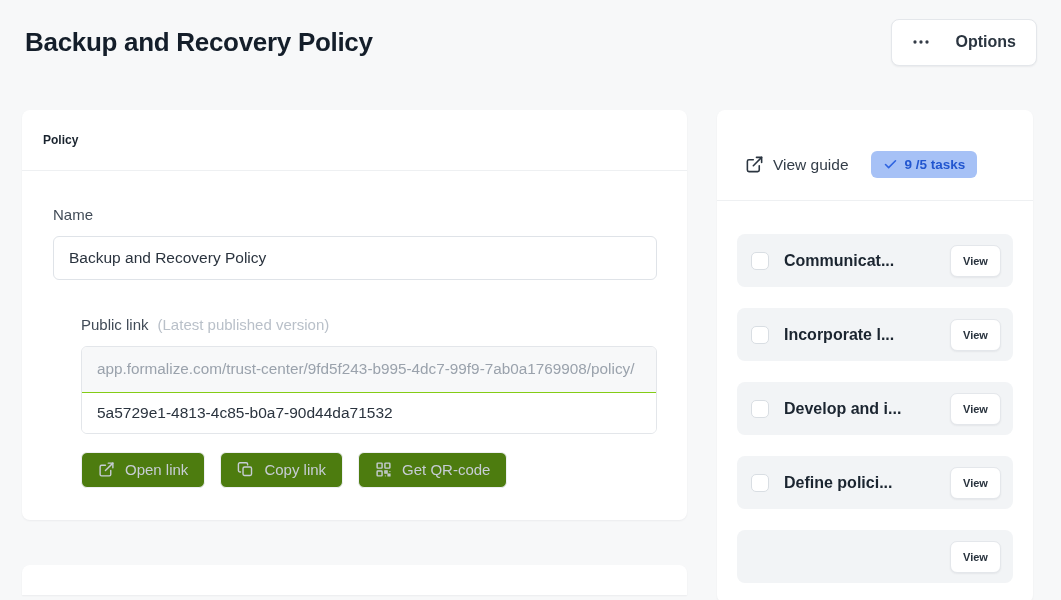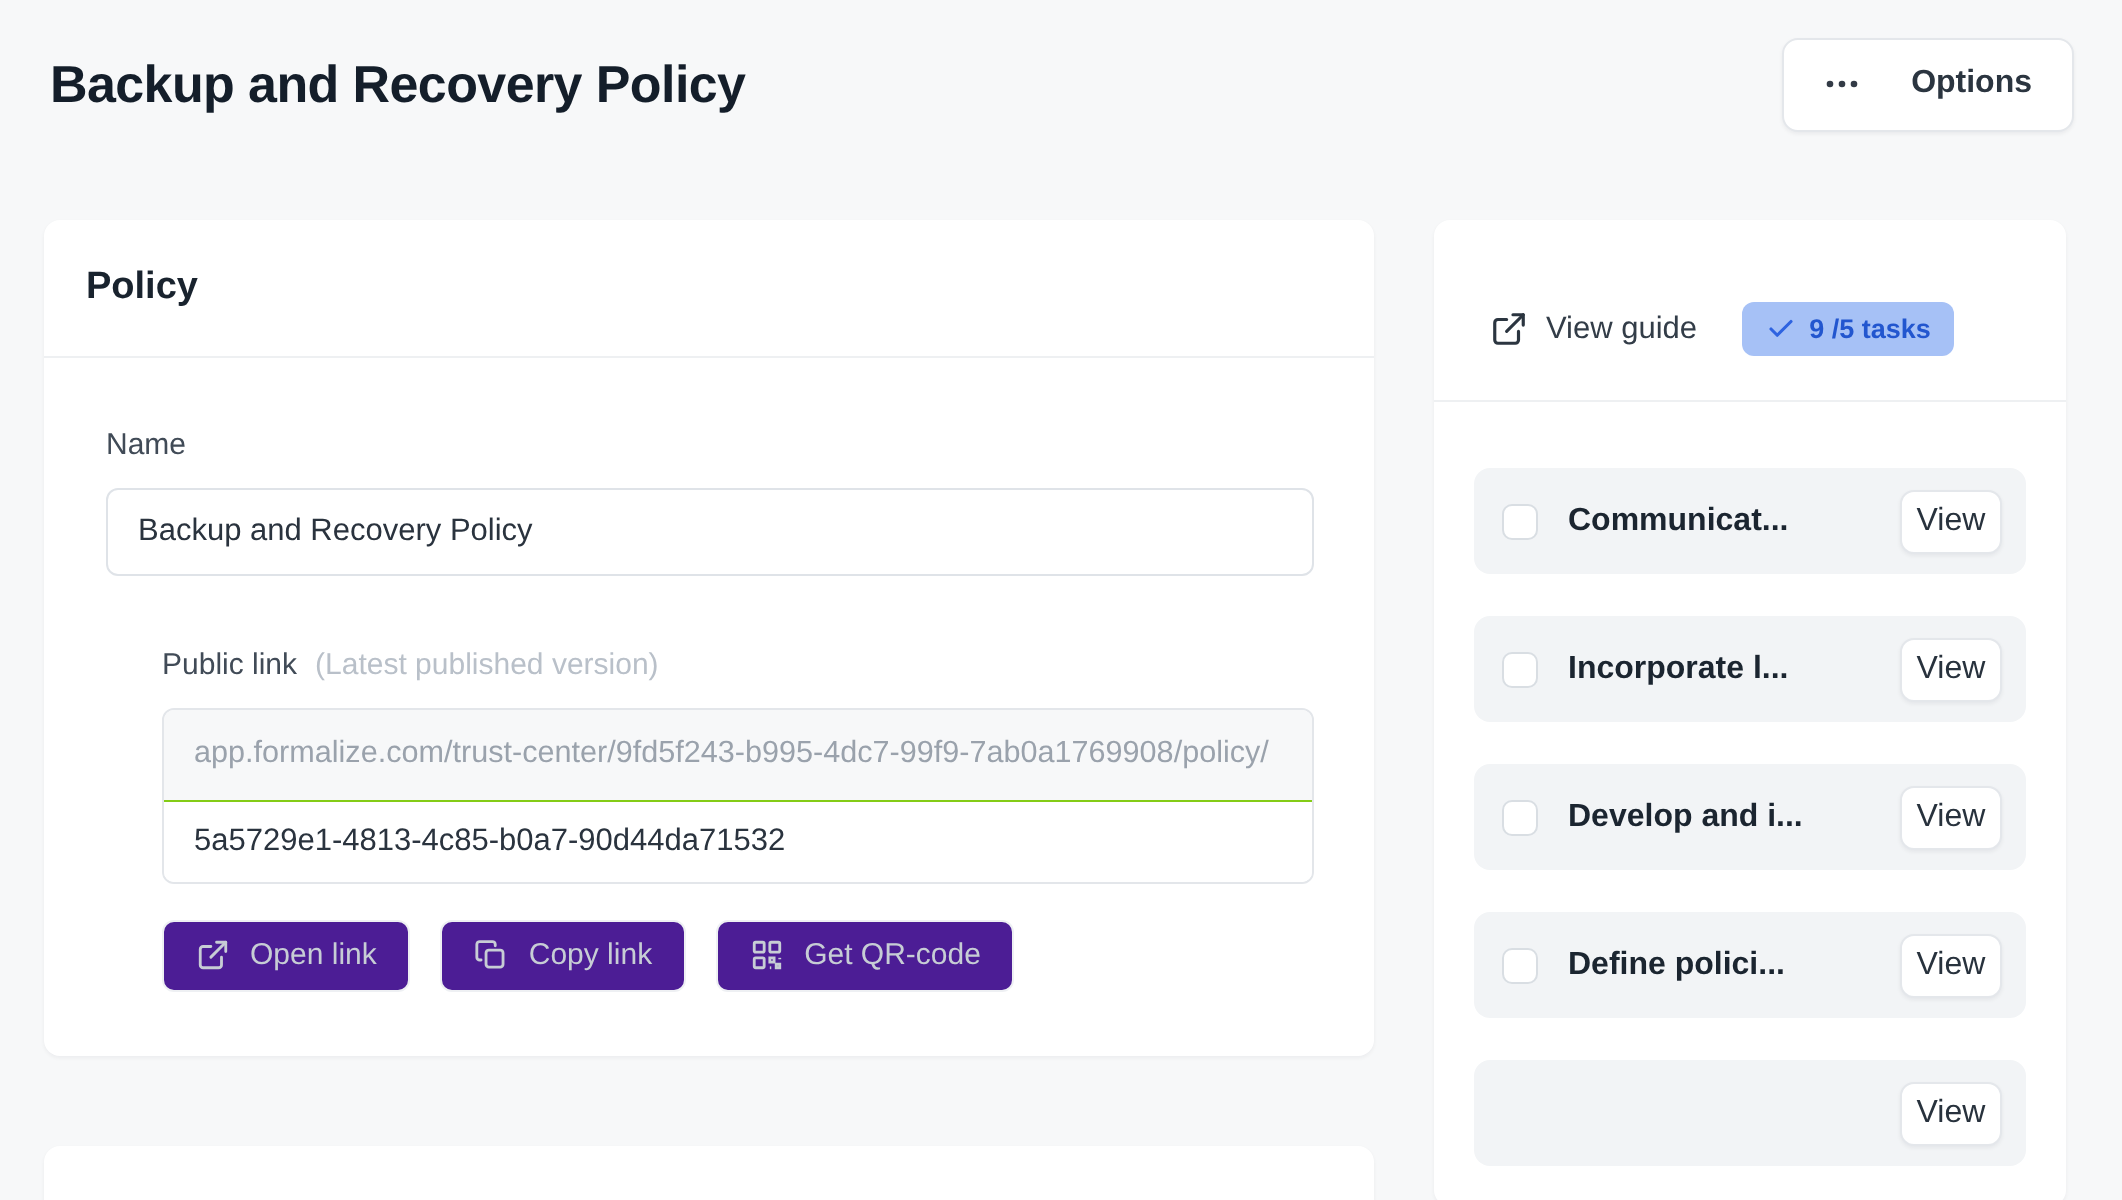--- a/index.html
+++ b/index.html
@@ -33,21 +33,21 @@
   .main { display:flex; gap:30px; padding:0 28px 0 22px; margin-top:38px; align-items:flex-start; }
   .card {
     background:#ffffff; border-radius:8px;
     box-shadow:0 1px 2px rgba(16,24,40,.05);
   }
   
   .left-col { width:665px; flex:none; }
   .policy-card { width:665px; }
   .card-header {
     padding:23px 21px; border-bottom:1px solid #eef0f2;
-    font-size:19px; font-weight:700; color:#19232e;
+    font-size:12px; font-weight:700; color:#19232e;
   }
   .card-body { padding:35px 30px 32px 31px; }
   .field-label { font-size:15px; color:#414b57; }
   .label-row { display:flex; align-items:baseline; gap:9px; }
   .label-hint { font-size:15px; color:#b9c0c9; }
   .text-input {
     width:100%; height:44px; margin-top:13px;
     border:1px solid #dfe3e8; border-radius:6px;
     padding:0 15px; font-size:15.5px; color:#2a333e; background:#fff;
     font-family:inherit; outline:none;
@@ -59,21 +59,21 @@
     color:#9aa2ac; border-bottom:1px solid #84cc16; word-break:break-all;
   }
   .link-slug-input {
     display:block; width:100%; border:none; outline:none; background:#fff;
     padding:11px 15px; font-size:15.5px; color:#2a333e; font-family:inherit;
   }
   .link-actions { display:flex; gap:15px; margin-top:18px; }
   .btn-disabled {
     display:flex; align-items:center; gap:10px;
     height:36px; padding:0 16px; border-radius:6px;
-    background:#4c1d95; border:1px solid #eef0f3; color:#c7cdd5;
+    background:#4d7c0f; border:1px solid #eef0f3; color:#c7cdd5;
     font-size:15px; font-weight:400; cursor:default;
   }
   .next-card {
     margin-top:45px; height:30px; background:#ffffff;
     border-radius:8px 8px 0 0; box-shadow:0 1px 2px rgba(16,24,40,.05);
   }
 
   
   .right-col { width:316px; flex:none; }
   .guide-card { width:316px; }
@@ -98,21 +98,21 @@
     width:18px; height:18px; flex:none; background:#ffffff;
     border:1px solid #d9dee3; border-radius:5px; cursor:pointer;
   }
   .task-label {
     flex:1; font-size:16px; font-weight:700; color:#1b2530;
     white-space:nowrap; overflow:hidden;
   }
   .view-btn {
     flex:none; width:51px; height:32px; background:#ffffff;
     border:1px solid #e4e7eb; border-radius:7px;
-    font-size:16px; font-weight:400; color:#28323d; cursor:pointer;
+    font-size:11px; font-weight:700; color:#28323d; cursor:pointer;
     box-shadow:0 1px 2px rgba(16,24,40,.06); font-family:inherit;
   }
 </style>
 </head>
 <body>
 
 <div class="page-header">
   <h1 class="page-title">Backup and Recovery Policy</h1>
   <div class="header-actions">
     <button class="btn btn-secondary">

